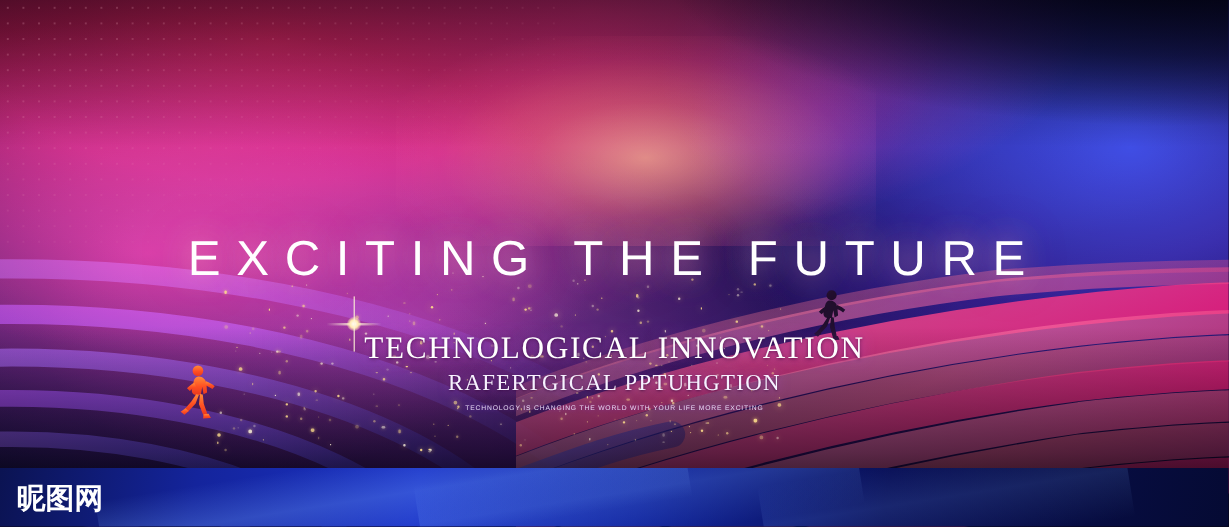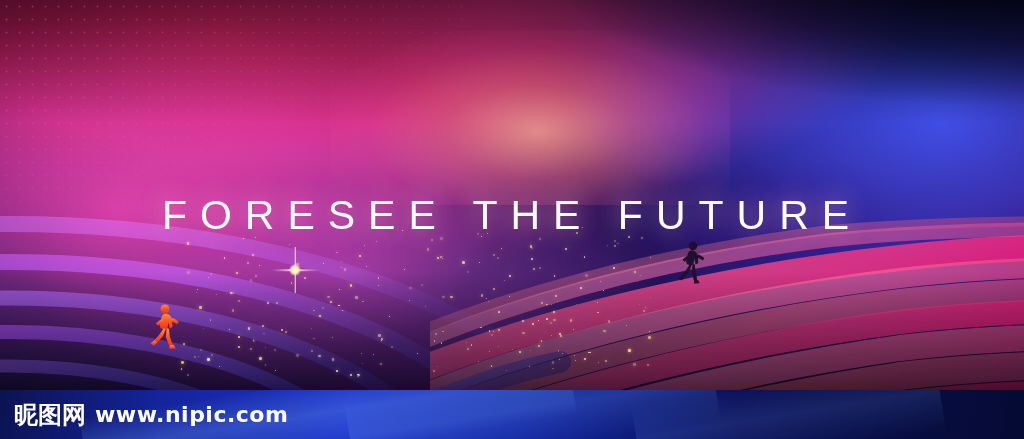--- a/index.html
+++ b/index.html
@@ -553,28 +553,32 @@
         <path d="M13.2 14.4 C11 15.4 9 17 7.4 18.8 L9.6 20.8 C11.2 19.4 13 18.3 14.6 17.7 Z"></path>
         <path d="M17.6 23.2 L19.8 23.6 L20.6 31 L23.6 39.4 L20.4 40.4 L16.8 31.4 Z"></path>
         <path d="M14.6 23.4 L16.8 23.8 L14.2 30.8 L8.2 37.2 L5.6 35 L10.8 29.2 Z"></path>
         <path d="M20.6 39.2 L24.4 38.8 L26.2 42.2 L20 42.6 Z"></path>
         <path d="M6.2 34.4 L8.8 36.7 L5.4 39.6 L2.4 37.2 Z"></path>
       </g>
     </svg>
   </div>
 
 
-  <div class="headline">FORESEE THE FUTURE</div>
-
+  <div class="headline">EXCITING THE FUTURE</div>
+
+  <div class="subblock">
+    <div class="sub1">TECHNOLOGICAL INNOVATION</div>
+    <div class="sub2">RAFERTGICAL PPTUHGTION</div>
+    <div class="sub3">TECHNOLOGY IS CHANGING THE WORLD WITH YOUR LIFE MORE EXCITING</div>
+  </div>
 
   <div class="idtag">ID:35507448 NO:20251115122957727102</div>
 
   <div class="wm-bar">
     <div class="wm-streak" style="left:8%;  top:-22%;"></div>
     <div class="wm-streak" style="left:34%; top:-30%; width:36%; opacity:0.7;"></div>
     <div class="wm-streak" style="left:62%; top:-18%; width:30%; opacity:0.5;"></div>
     <div class="wm-inner">
       <span class="wm-cn">昵图网</span>
-      <span class="wm-url">www.nipic.com</span>
     </div>
   </div>
 
 </div>
 
 </body></html>

